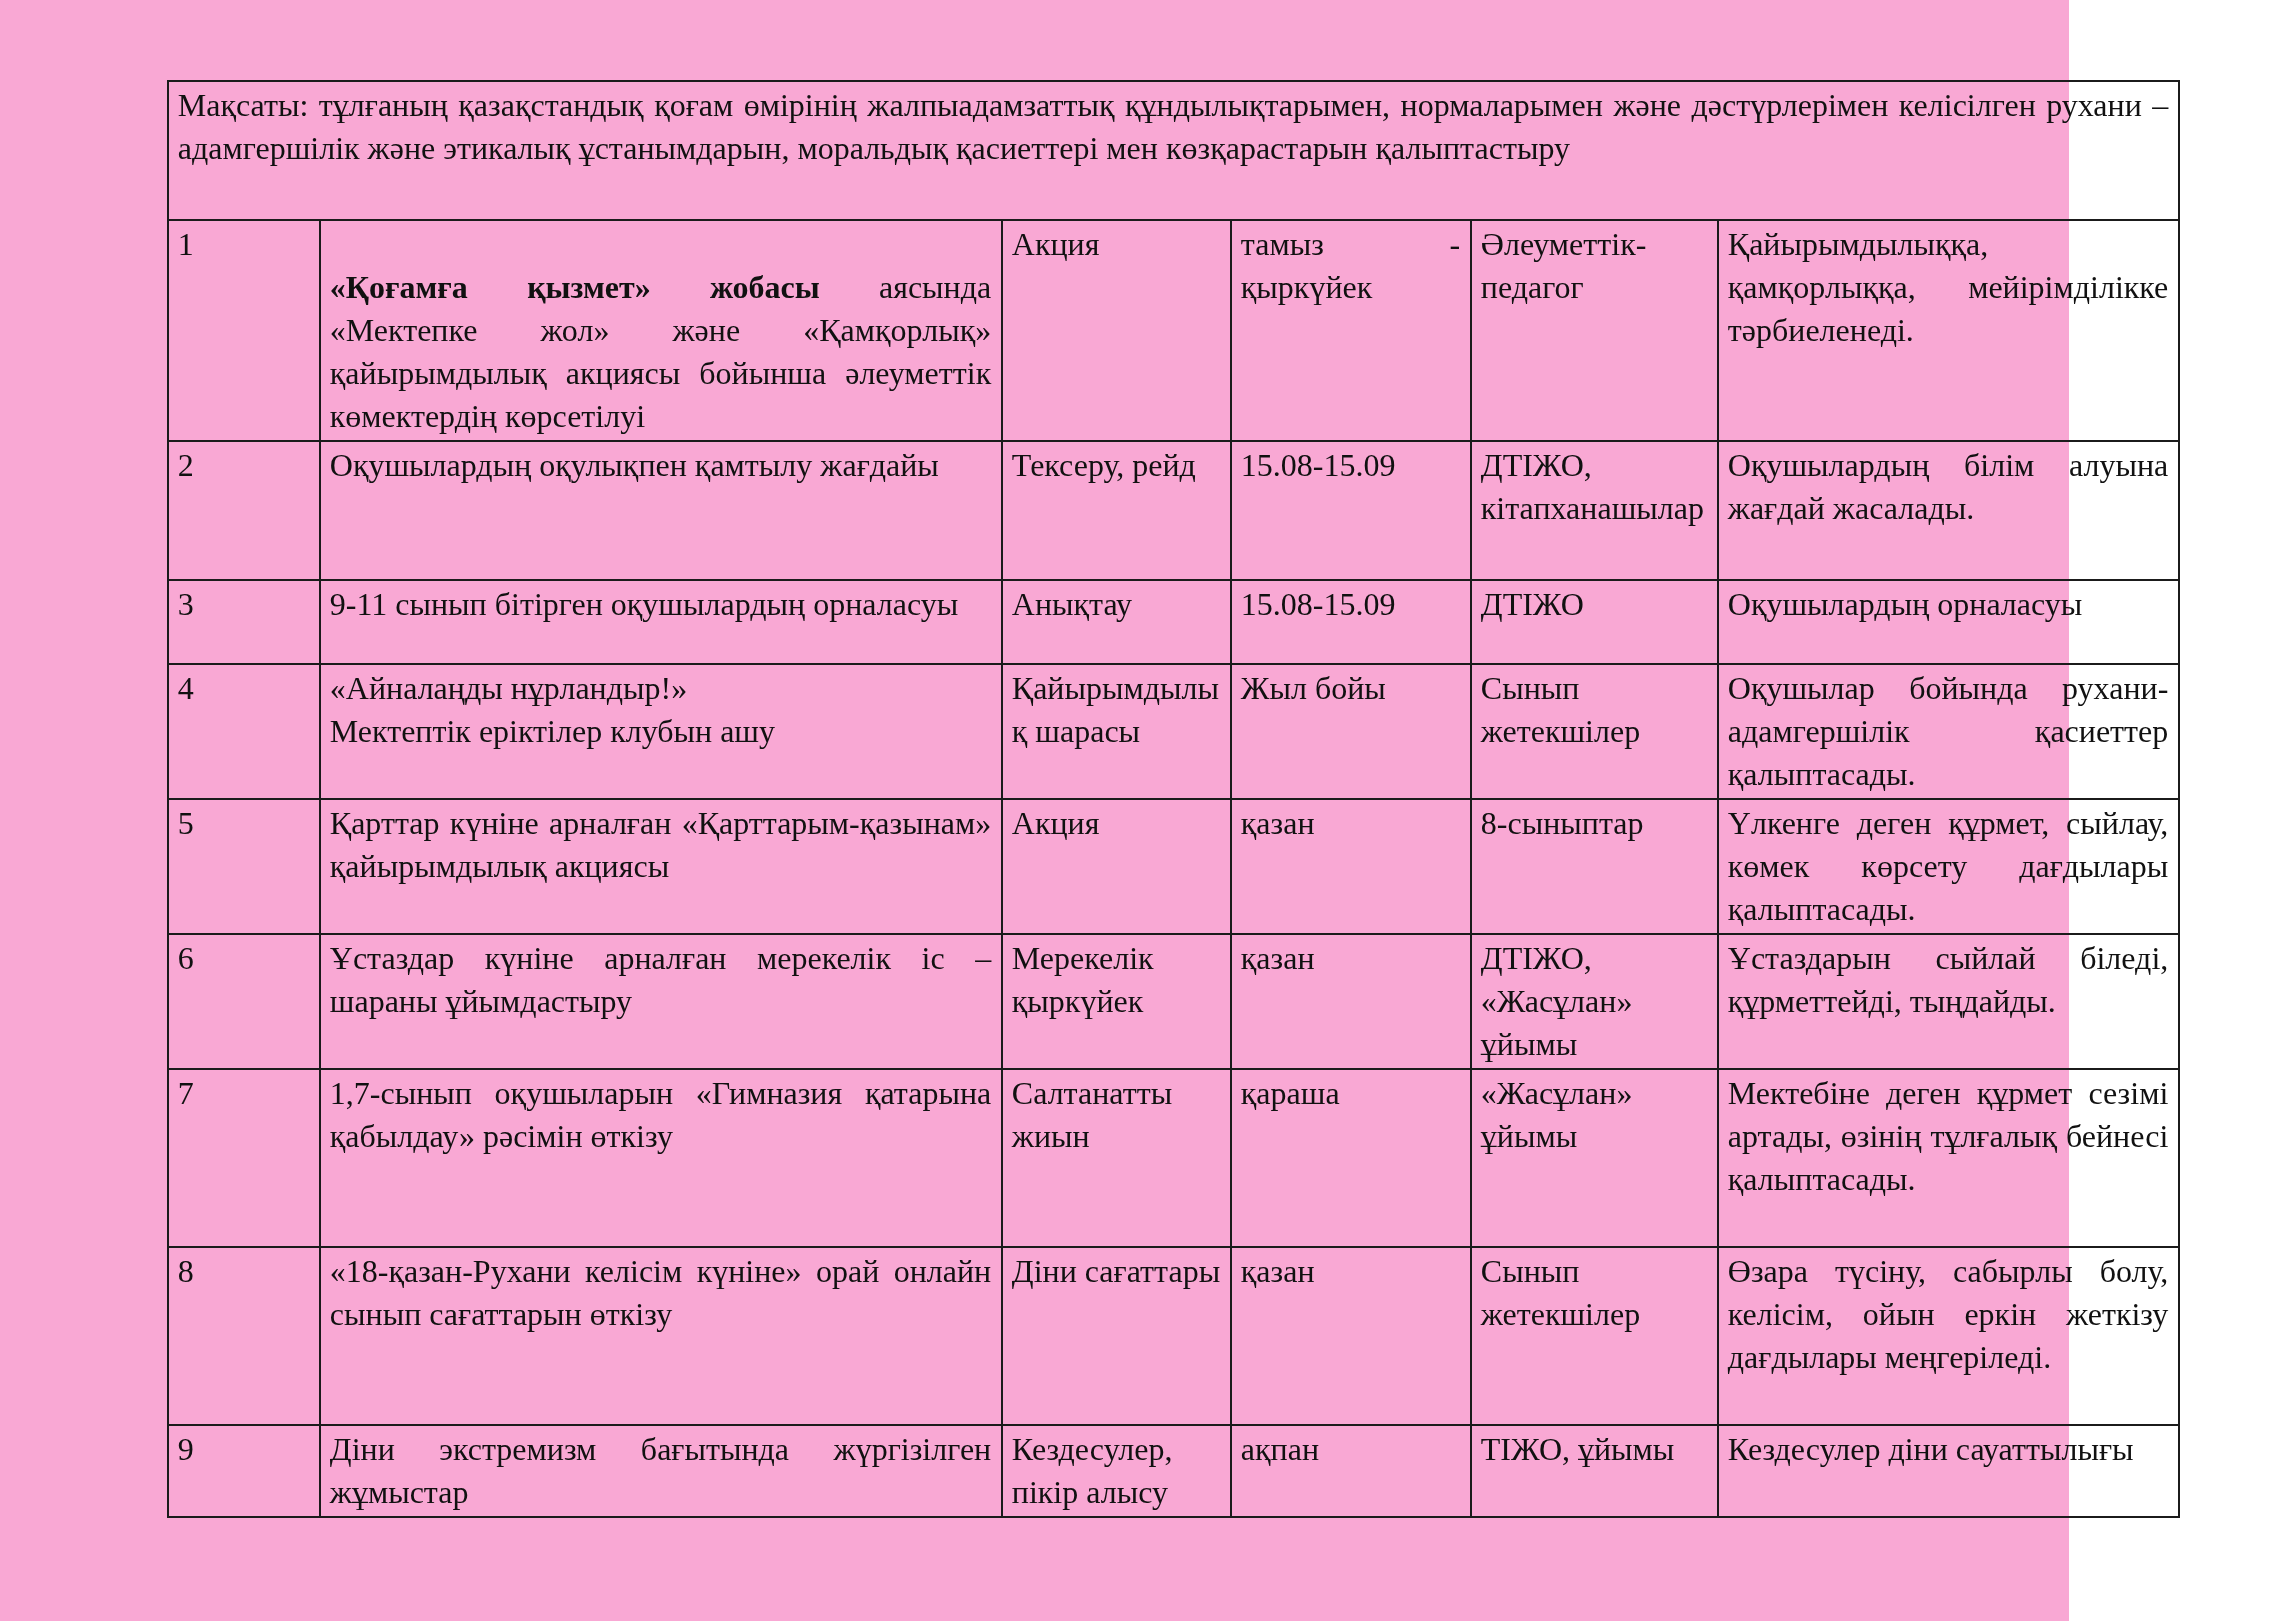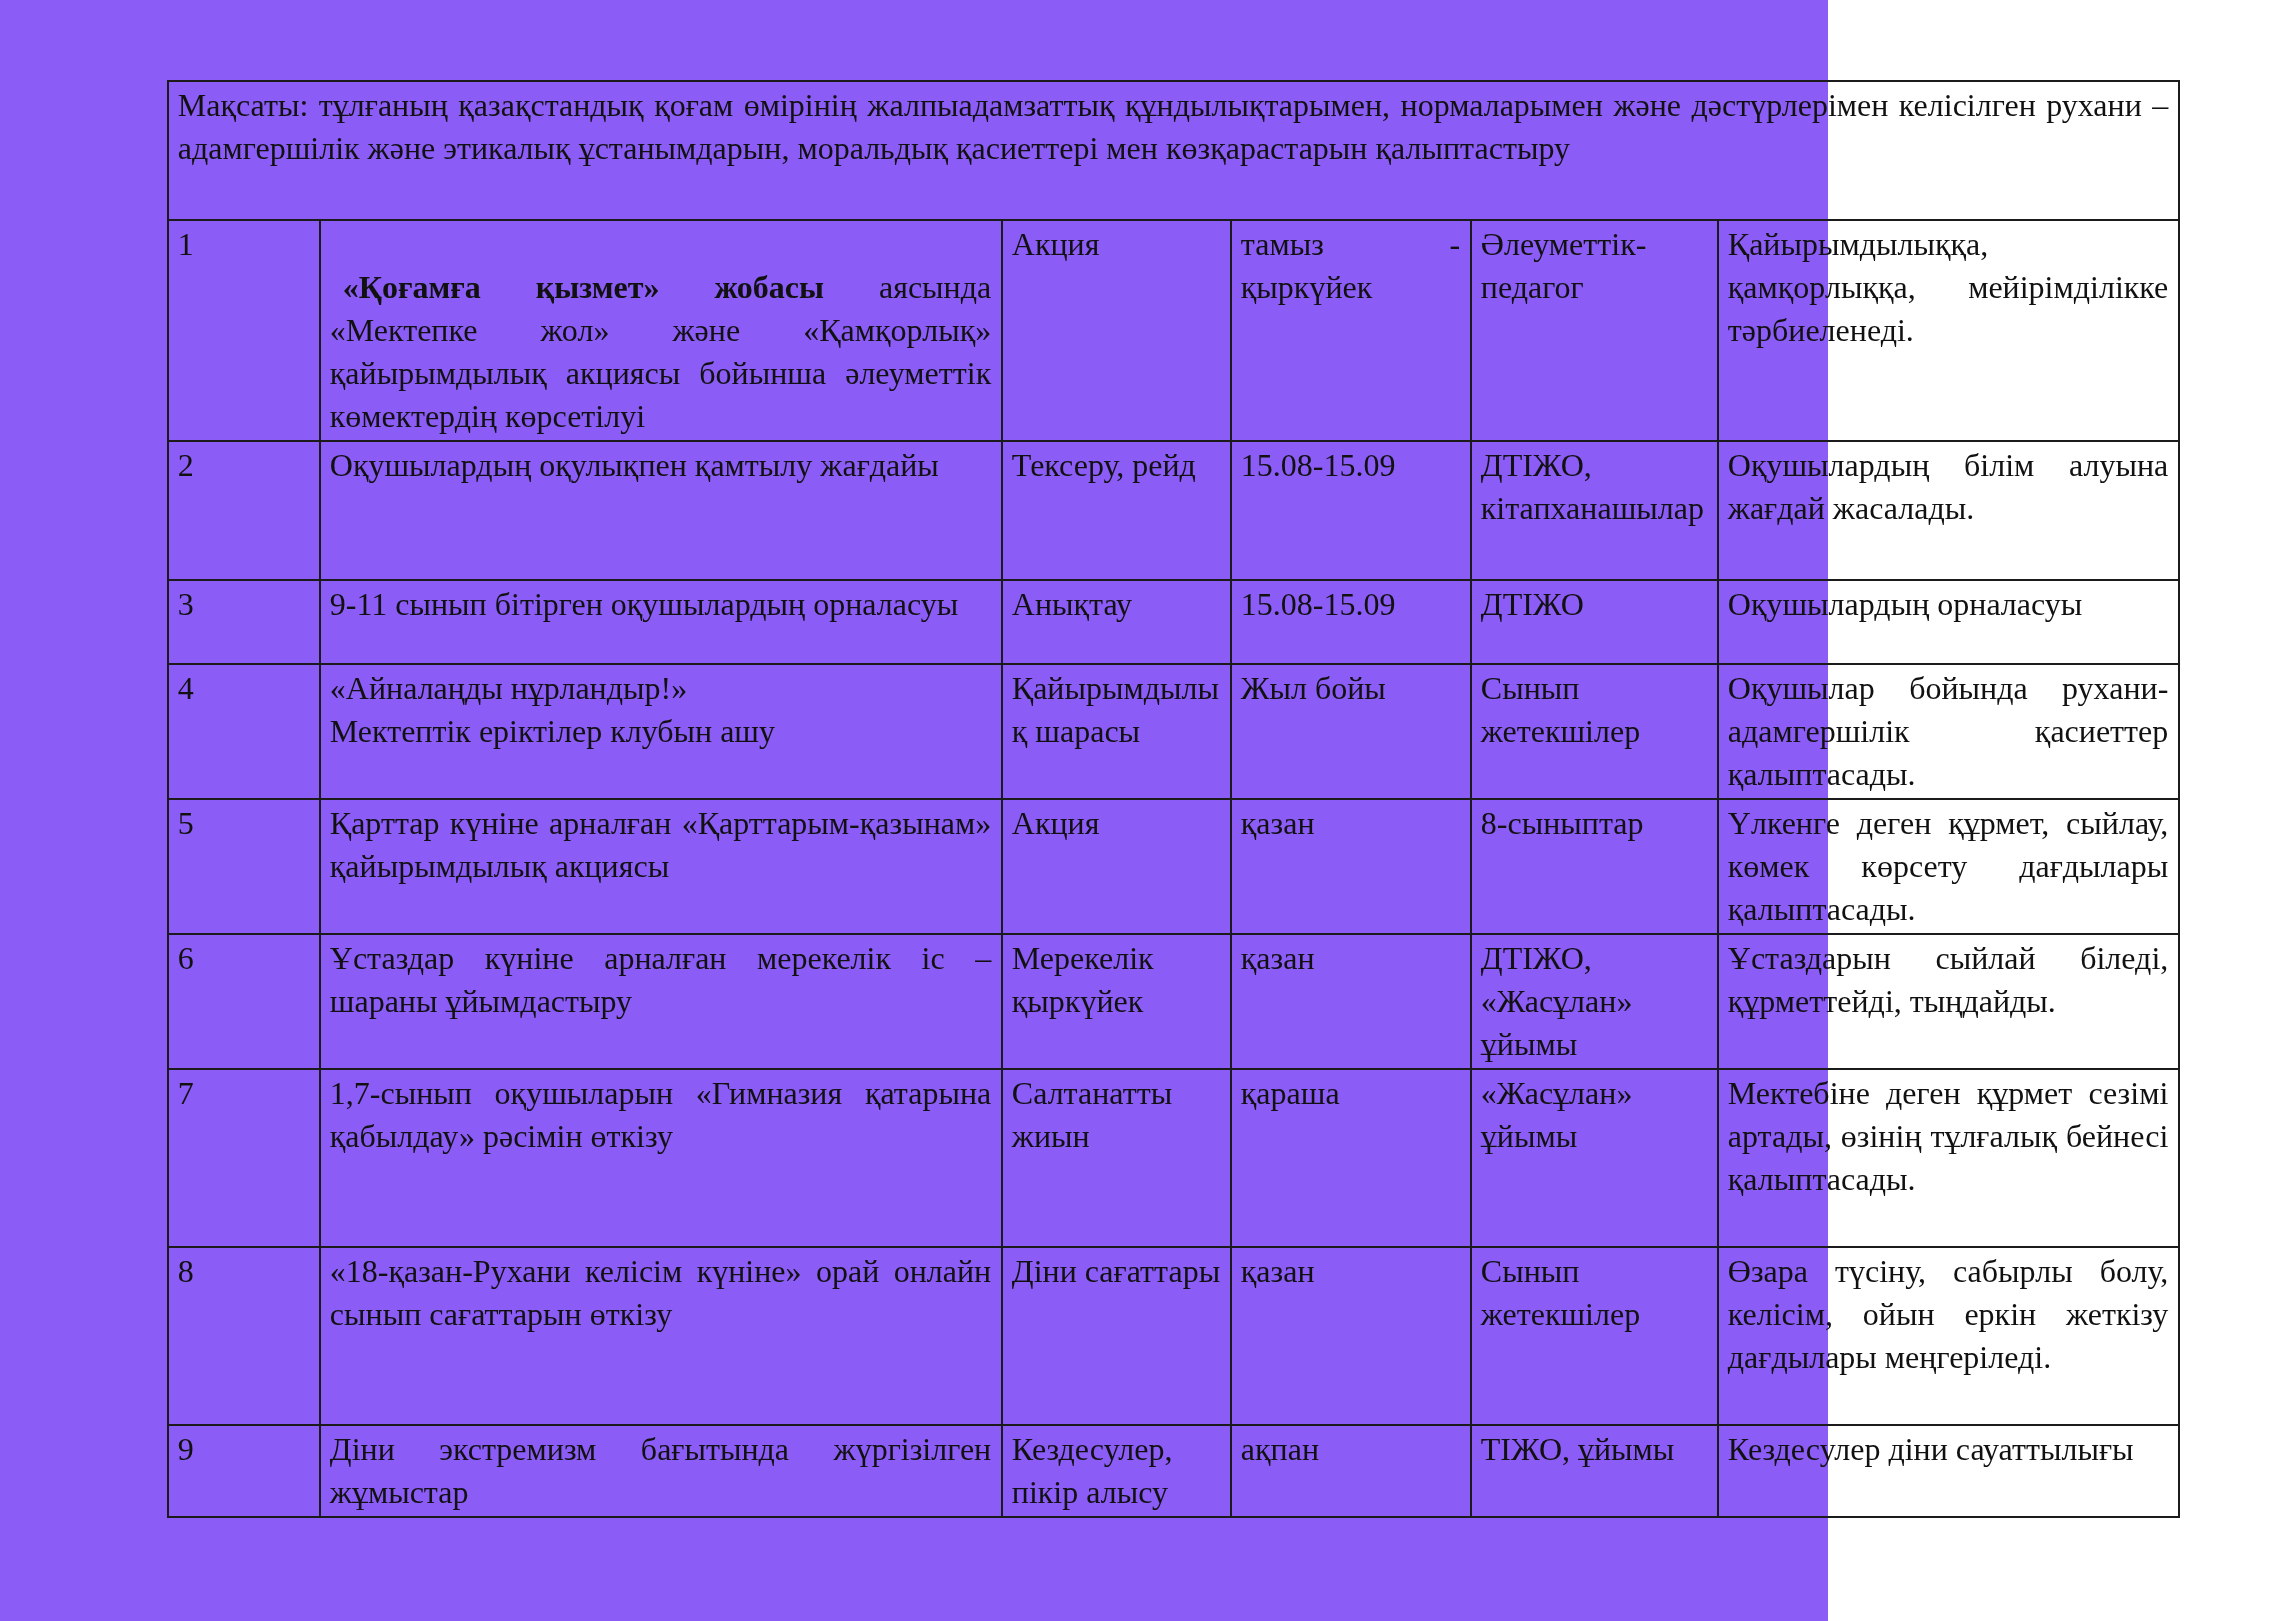--- a/index.html
+++ b/index.html
@@ -2,23 +2,23 @@
 <html><head>
 <meta charset="utf-8">
 <style>
   html, body {
     margin: 0;
     padding: 0;
     background: #ffffff;
   }
   .page {
     position: relative;
-    width: 1828px;
+    width: 2069px;
     height: 1621px;
-    background: #8b5cf6;
+    background: #f9a8d4;
     font-family: "Liberation Serif", "DejaVu Serif", serif;
     color: #111111;
   }
   table.doc-table {
     position: absolute;
     left: 167px;
     top: 80px;
     width: 2011px;
     border-collapse: collapse;
     table-layout: fixed;
@@ -40,21 +40,21 @@
     text-align: justify;
   }
   td.num-cell {
     text-align: left;
     padding-left: 11.8px;
   }
   td.form-cell, td.period-cell, td.resp-cell {
     text-align: left;
   }
   td.period-cell { text-align: justify; }
-  b { font-weight: bold; margin-left: 13px; }
+  b { font-weight: bold; }
 </style>
 </head>
 <body>
 
 <div class="page">
   <table class="doc-table">
     <colgroup>
       <col style="width:152px">
       <col style="width:682px">
       <col style="width:229px">

